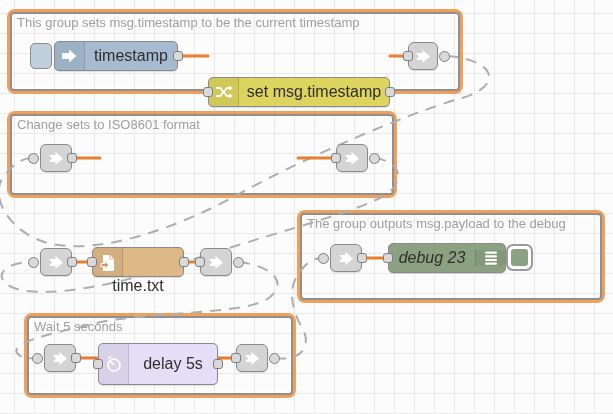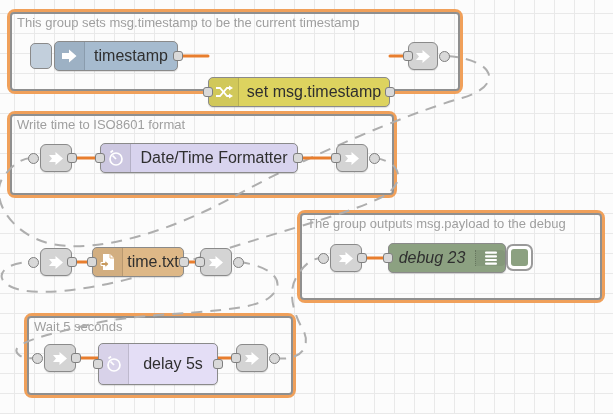--- a/index.html
+++ b/index.html
@@ -59,21 +59,21 @@
 
   <div class="layer-groups">
 
     <div class="group" style="left:7px; top:9px; width:456px; height:85px;">
       <div class="group-inner"></div>
       <div class="group-label">This group sets msg.timestamp to be the current timestamp</div>
     </div>
 
     <div class="group" style="left:7px; top:111px; width:390px; height:87px;">
       <div class="group-inner"></div>
-      <div class="group-label">Write time to ISO8601 format</div>
+      <div class="group-label">Change sets to ISO8601 format</div>
     </div>
 
 
     <div class="group" style="left:297px; top:210px; width:308px; height:93px;">
       <div class="group-inner"></div>
       <div class="group-label">The group outputs msg.payload to the debug</div>
     </div>
 
     <div class="group" style="left:24px; top:313px; width:272px; height:85px;">
       <div class="group-inner"></div>
@@ -136,50 +136,38 @@
     </div>
 
     <div class="link-node" style="left:40px; top:144px;">
       <svg width="17" height="15" viewBox="0 0 17 15">
           <polygon points="1,4 7.5,4 7.5,1 15,7.5 7.5,14 7.5,11 1,11 4,7.5" fill="#fff"></polygon>
         </svg>
       <div class="port round lport-l"></div>
       <div class="port port-r"></div>
     </div>
 
-    <div class="node" style="left:100px; top:143px; width:198px; height:30px; background:var(--formatter-fill);">
-      <div class="icon-box">
-        <svg width="18" height="18" viewBox="0 0 18 18">
-          <circle cx="9" cy="10" r="6" stroke="#fff" stroke-width="1.7" fill="none"></circle>
-          <line x1="9" y1="10" x2="5.5" y2="6.5" stroke="#fff" stroke-width="1.7"></line>
-          <line x1="3.5" y1="3.5" x2="6" y2="1.5" stroke="#fff" stroke-width="1.7"></line>
-        </svg>
-      </div>
-      <div class="node-label">Date/Time Formatter</div>
-      <div class="port port-l"></div>
-      <div class="port port-r"></div>
-    </div>
 
     <div class="link-node" style="left:336px; top:144px;">
       <svg width="17" height="15" viewBox="0 0 17 15">
           <polygon points="1,4 7.5,4 7.5,1 15,7.5 7.5,14 7.5,11 1,11 4,7.5" fill="#fff"></polygon>
         </svg>
       <div class="port port-l"></div>
       <div class="port round lport-r"></div>
     </div>
 
     <div class="link-node" style="left:40px; top:248px;">
       <svg width="17" height="15" viewBox="0 0 17 15">
           <polygon points="1,4 7.5,4 7.5,1 15,7.5 7.5,14 7.5,11 1,11 4,7.5" fill="#fff"></polygon>
         </svg>
       <div class="port round lport-l"></div>
       <div class="port port-r"></div>
     </div>
 
-    <div class="node" style="left:92px; top:247px; width:92px; height:30px; background:var(--file-fill);">
+    <div class="node" style="left:92px; top:247px; width:92px; height:30px; background:var(--file-fill);flex-direction:column;">
       <div class="icon-box">
         <svg width="16" height="18" viewBox="0 0 16 18">
           <path d="M3,1 H10 L14,5 V17 H3 Z" fill="#fff"></path>
           <path d="M10,1 V5 H14" fill="none" stroke="#deb887" stroke-width="1"></path>
           <polygon points="1,9.5 5,9.5 5,7.5 9,11 5,14.5 5,12.5 1,12.5" fill="#c89a5e" stroke="#fff" stroke-width="1"></polygon>
         </svg>
       </div>
       <div class="node-label">time.txt</div>
       <div class="port port-l"></div>
       <div class="port port-r"></div>

